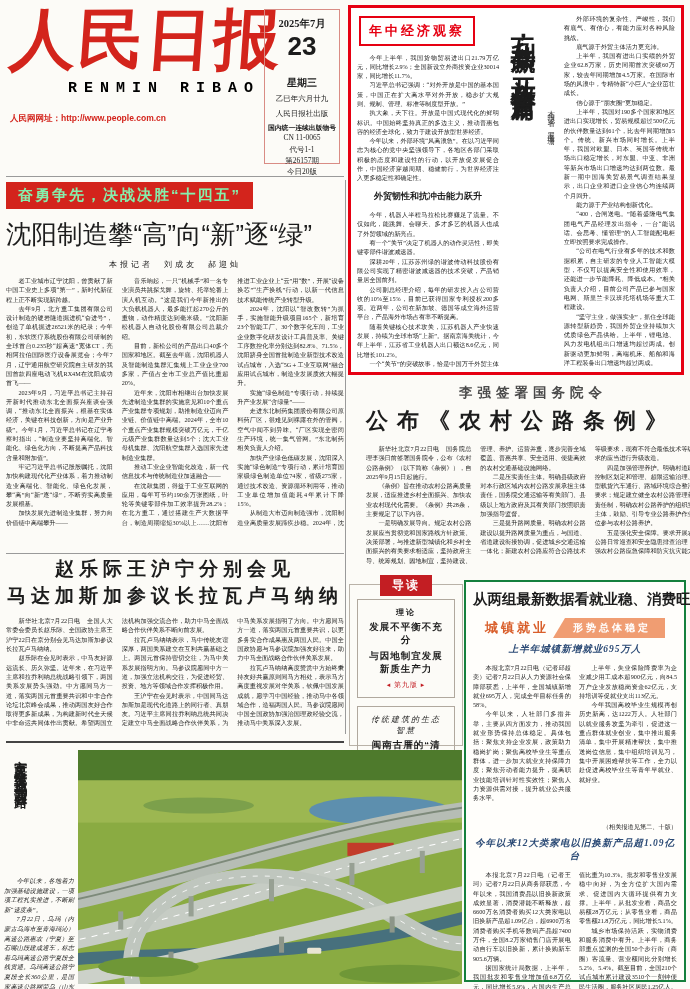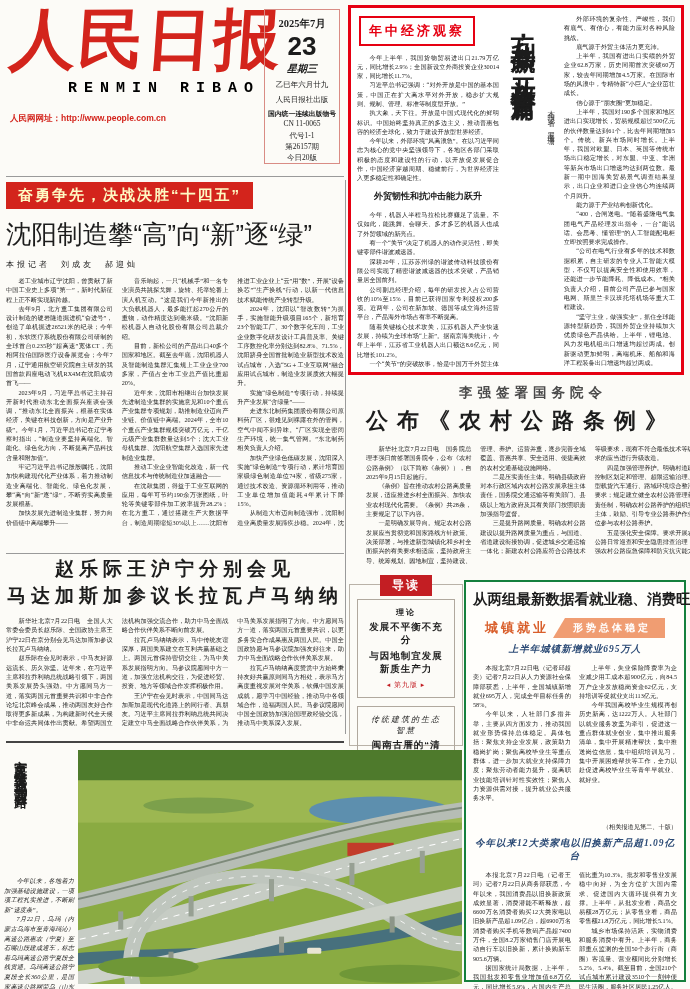--- a/index.html
+++ b/index.html
@@ -12,41 +12,41 @@
   #masthead{position:absolute;left:10px;top:6px;width:250px;height:164px;}
   .logo{font-size:66px;font-weight:bold;color:#d3241c;letter-spacing:2px;line-height:1.0;
         font-family:"DejaVu Serif",serif;transform:skewX(-4deg);white-space:nowrap;}
   .logo-latin{color:#000000;font-weight:bold;font-size:15px;letter-spacing:7px;text-align:right;margin-top:8px;
         font-family:Liberation Mono, monospace;}
   .website{color:#d3241c;font-weight:bold;font-size:8.5px;margin-top:16px;font-family:"Liberation Sans",sans-serif;}
   #datebox{position:absolute;left:264px;top:9px;width:76px;height:155px;border:1px solid #d98c85;
         text-align:center;font-size:7.5px;line-height:1.5;padding-top:6px;box-sizing:border-box;}
   .db-ym{font-size:10.5px;font-weight:bold;}
   .db-day{font-size:26px;font-weight:bold;line-height:1.1;font-family:"Liberation Sans",sans-serif;}
-  .db-week{font-size:10px;font-weight:bold;margin-top:1px;font-style:italic;}
+  .db-week{font-size:10px;font-weight:bold;margin-top:15px;}
   .db-line{margin-top:3px;}
   .db-small{font-size:6.8px;font-weight:bold;margin-top:4px;line-height:1.4;}
   
   #econbox{position:absolute;left:348px;top:5px;width:336px;height:370px;border:3px solid #e60012;
         box-sizing:border-box;background:#fff;padding:6px 6px 4px 6px;display:flex;}
   .econ-col{width:142px;flex:0 0 auto;}
   .econ-label{display:inline-block;border:2px solid #e60012;color:#e60012;font-weight:bold;font-size:13px;
         letter-spacing:3px;padding:3px 8px;margin:2px 0 7px 2px;font-family:"Liberation Sans",sans-serif;}
   .econ-subhead{font-family:"Liberation Sans",sans-serif;font-weight:bold;font-size:9px;text-align:center;margin:7px 0;}
   #econ-headline{writing-mode:vertical-rl;font-size:25px;font-weight:bold;letter-spacing:3px;
         font-family:"Liberation Sans",sans-serif;margin:4px 6px 0 10px;line-height:1.15;}
   #econ-byline{writing-mode:vertical-rl;font-size:7.5px;letter-spacing:3px;color:#333;
         margin:90px 8px 0 2px;}
   
   #shenyang{position:absolute;left:6px;top:182px;width:338px;height:370px;}
-  .kicker-red{display:inline-block;background:#d3241c;color:#fef9c3;font-weight:bold;font-size:15px;
+  .kicker-red{display:inline-block;background:#d3241c;color:#86efac;font-weight:bold;font-size:15px;
         letter-spacing:2px;padding:4px 12px;font-family:"Liberation Sans",sans-serif;}
   #sy-headline{font-family:"Liberation Sans",sans-serif;font-weight:normal;font-size:25.5px;margin-top:8px;
         white-space:nowrap;letter-spacing:0px;}
-  .byline{font-size:8px;letter-spacing:3px;margin:7px 0 6px;color:#222;}
+  .byline{font-size:8px;text-align:center;letter-spacing:3px;margin:7px 0 6px;color:#222;}
   .cols3{column-count:3;column-gap:9px;height:258px;}
   
   #ruralroad{position:absolute;left:366px;top:384px;width:334px;height:190px;}
   #rr-kicker{font-family:"Liberation Sans",sans-serif;font-weight:bold;font-size:13.5px;color:#4a4a4a;
         letter-spacing:5px;text-align:center;}
   #rr-headline{font-weight:bold;font-size:22px;letter-spacing:9px;text-align:left;margin:4px 0 8px;white-space:nowrap;}
   #rr-body{column-count:3;column-gap:9px;height:128px;}
   
   #zhao{position:absolute;left:6px;top:556px;width:338px;height:182px;}
   .zh-headline{font-weight:bold;font-size:19px;letter-spacing:5px;text-align:center;line-height:1.4;white-space:nowrap;}

